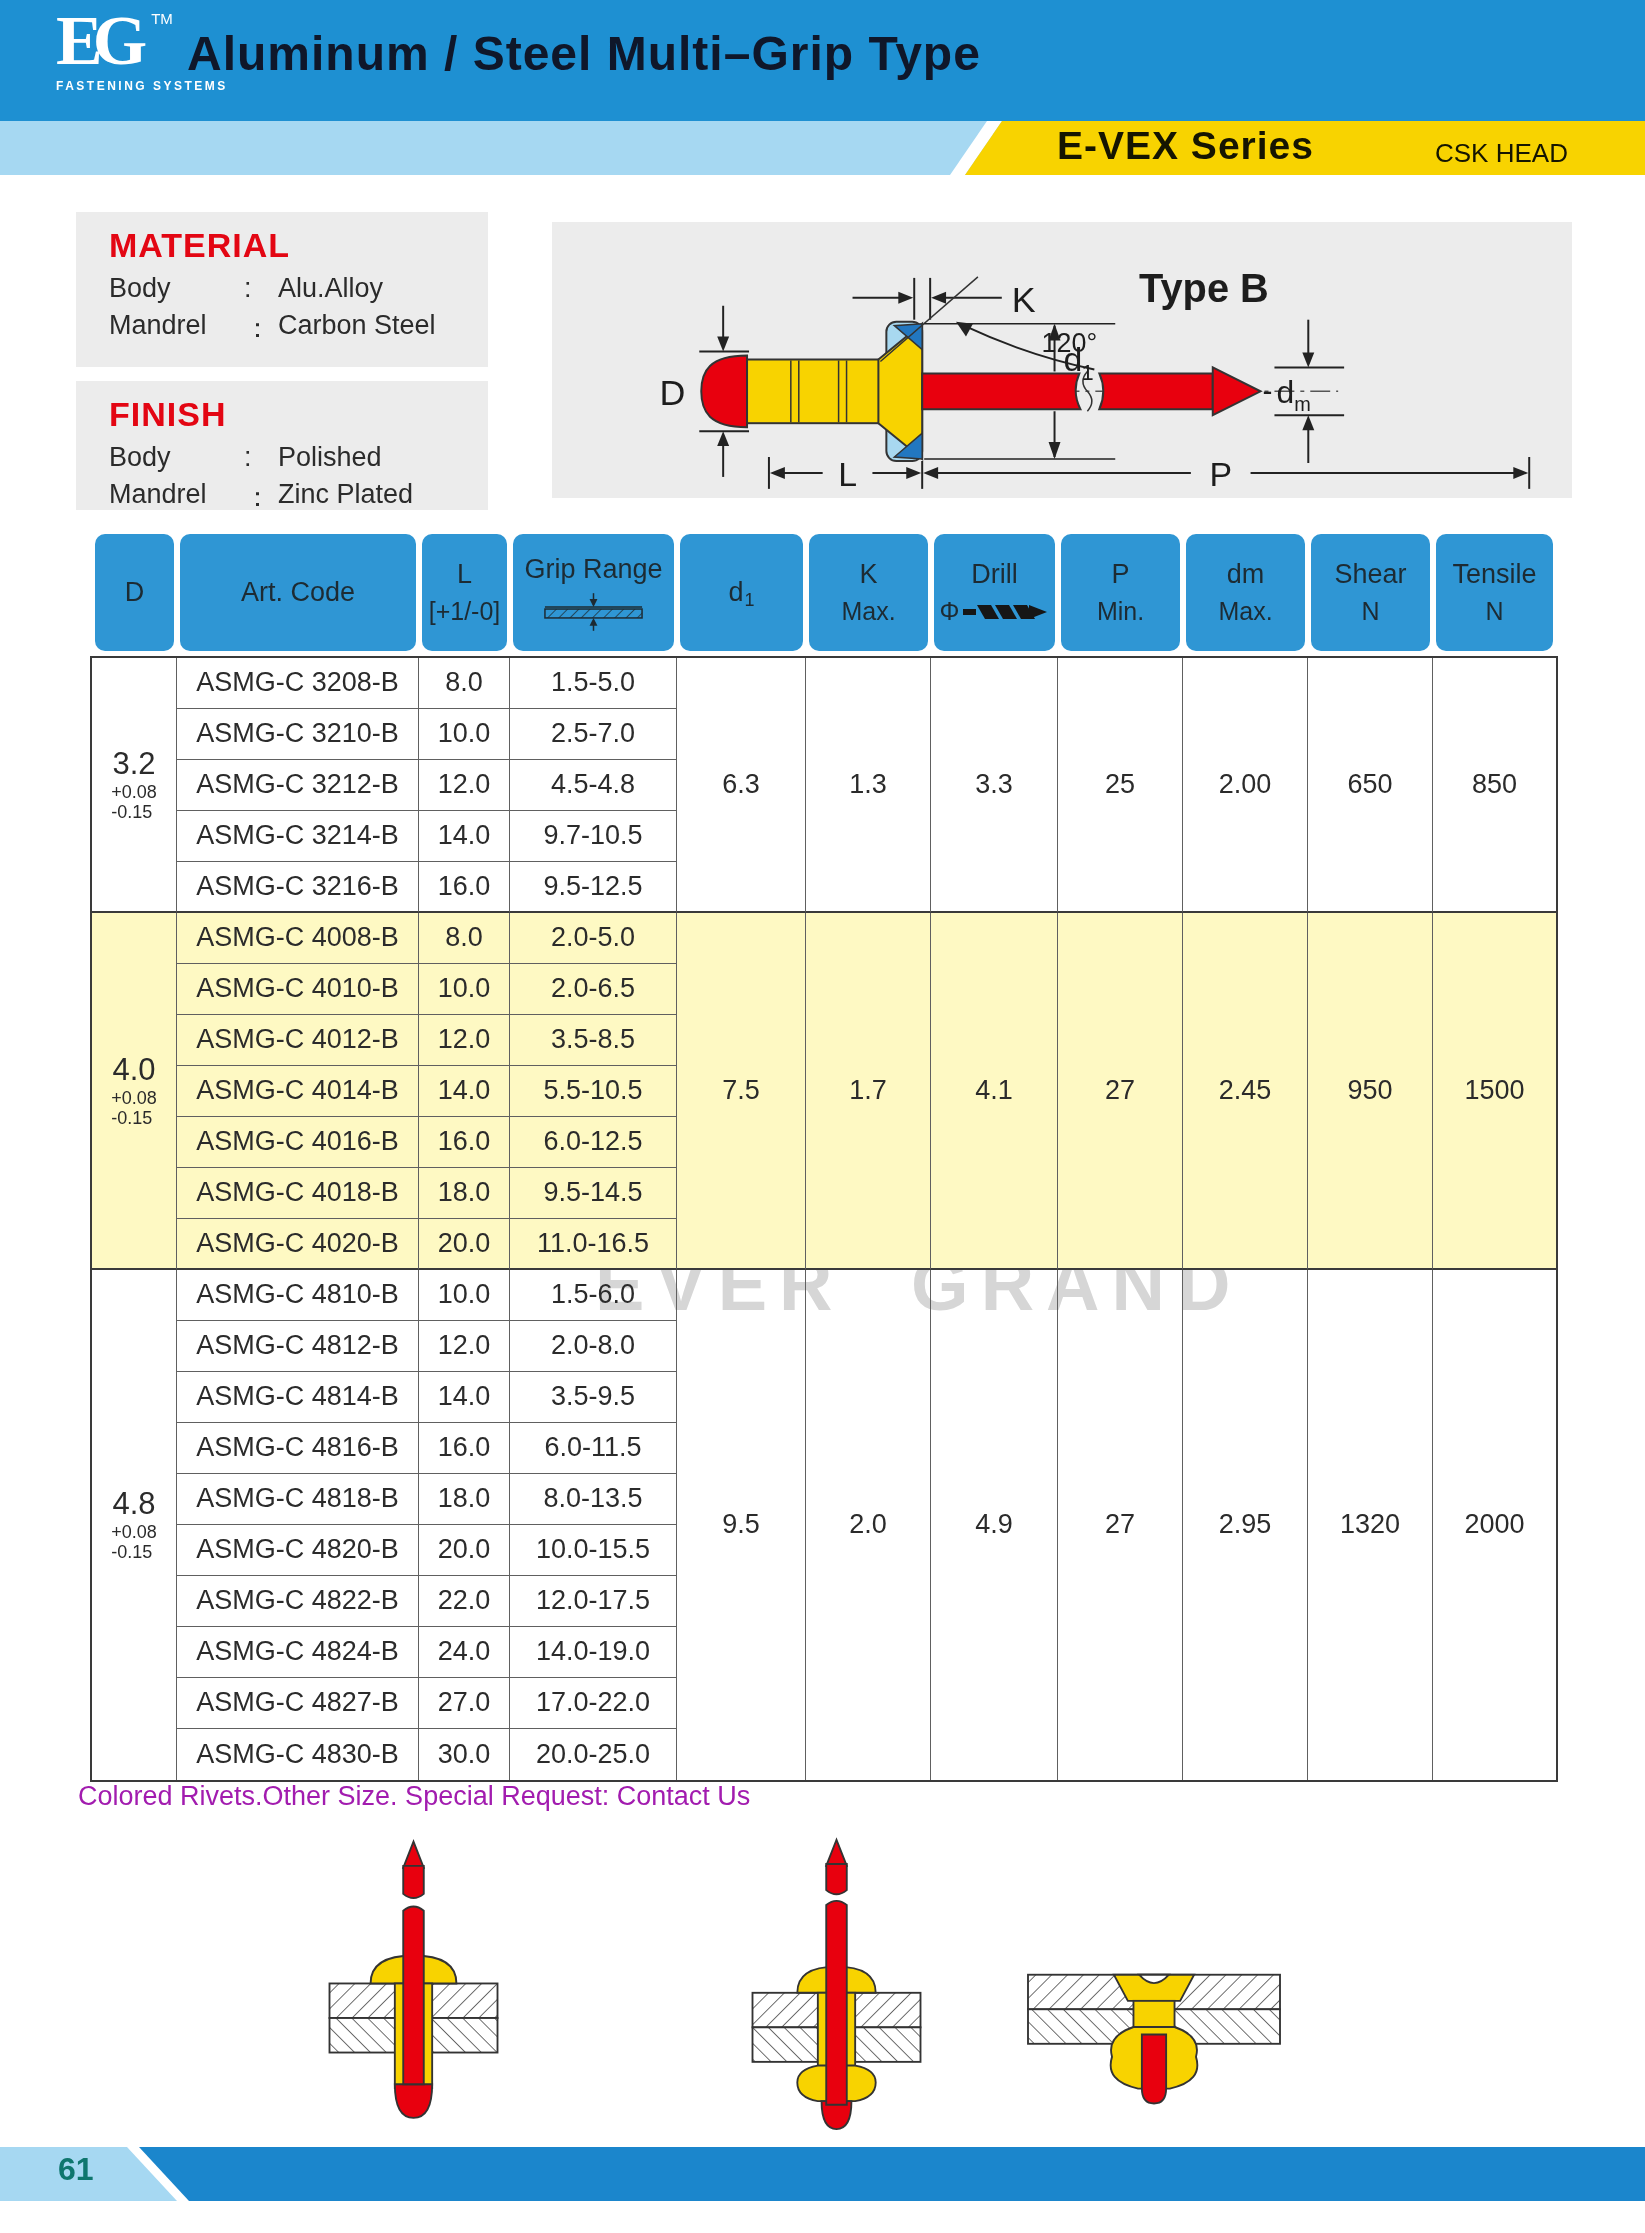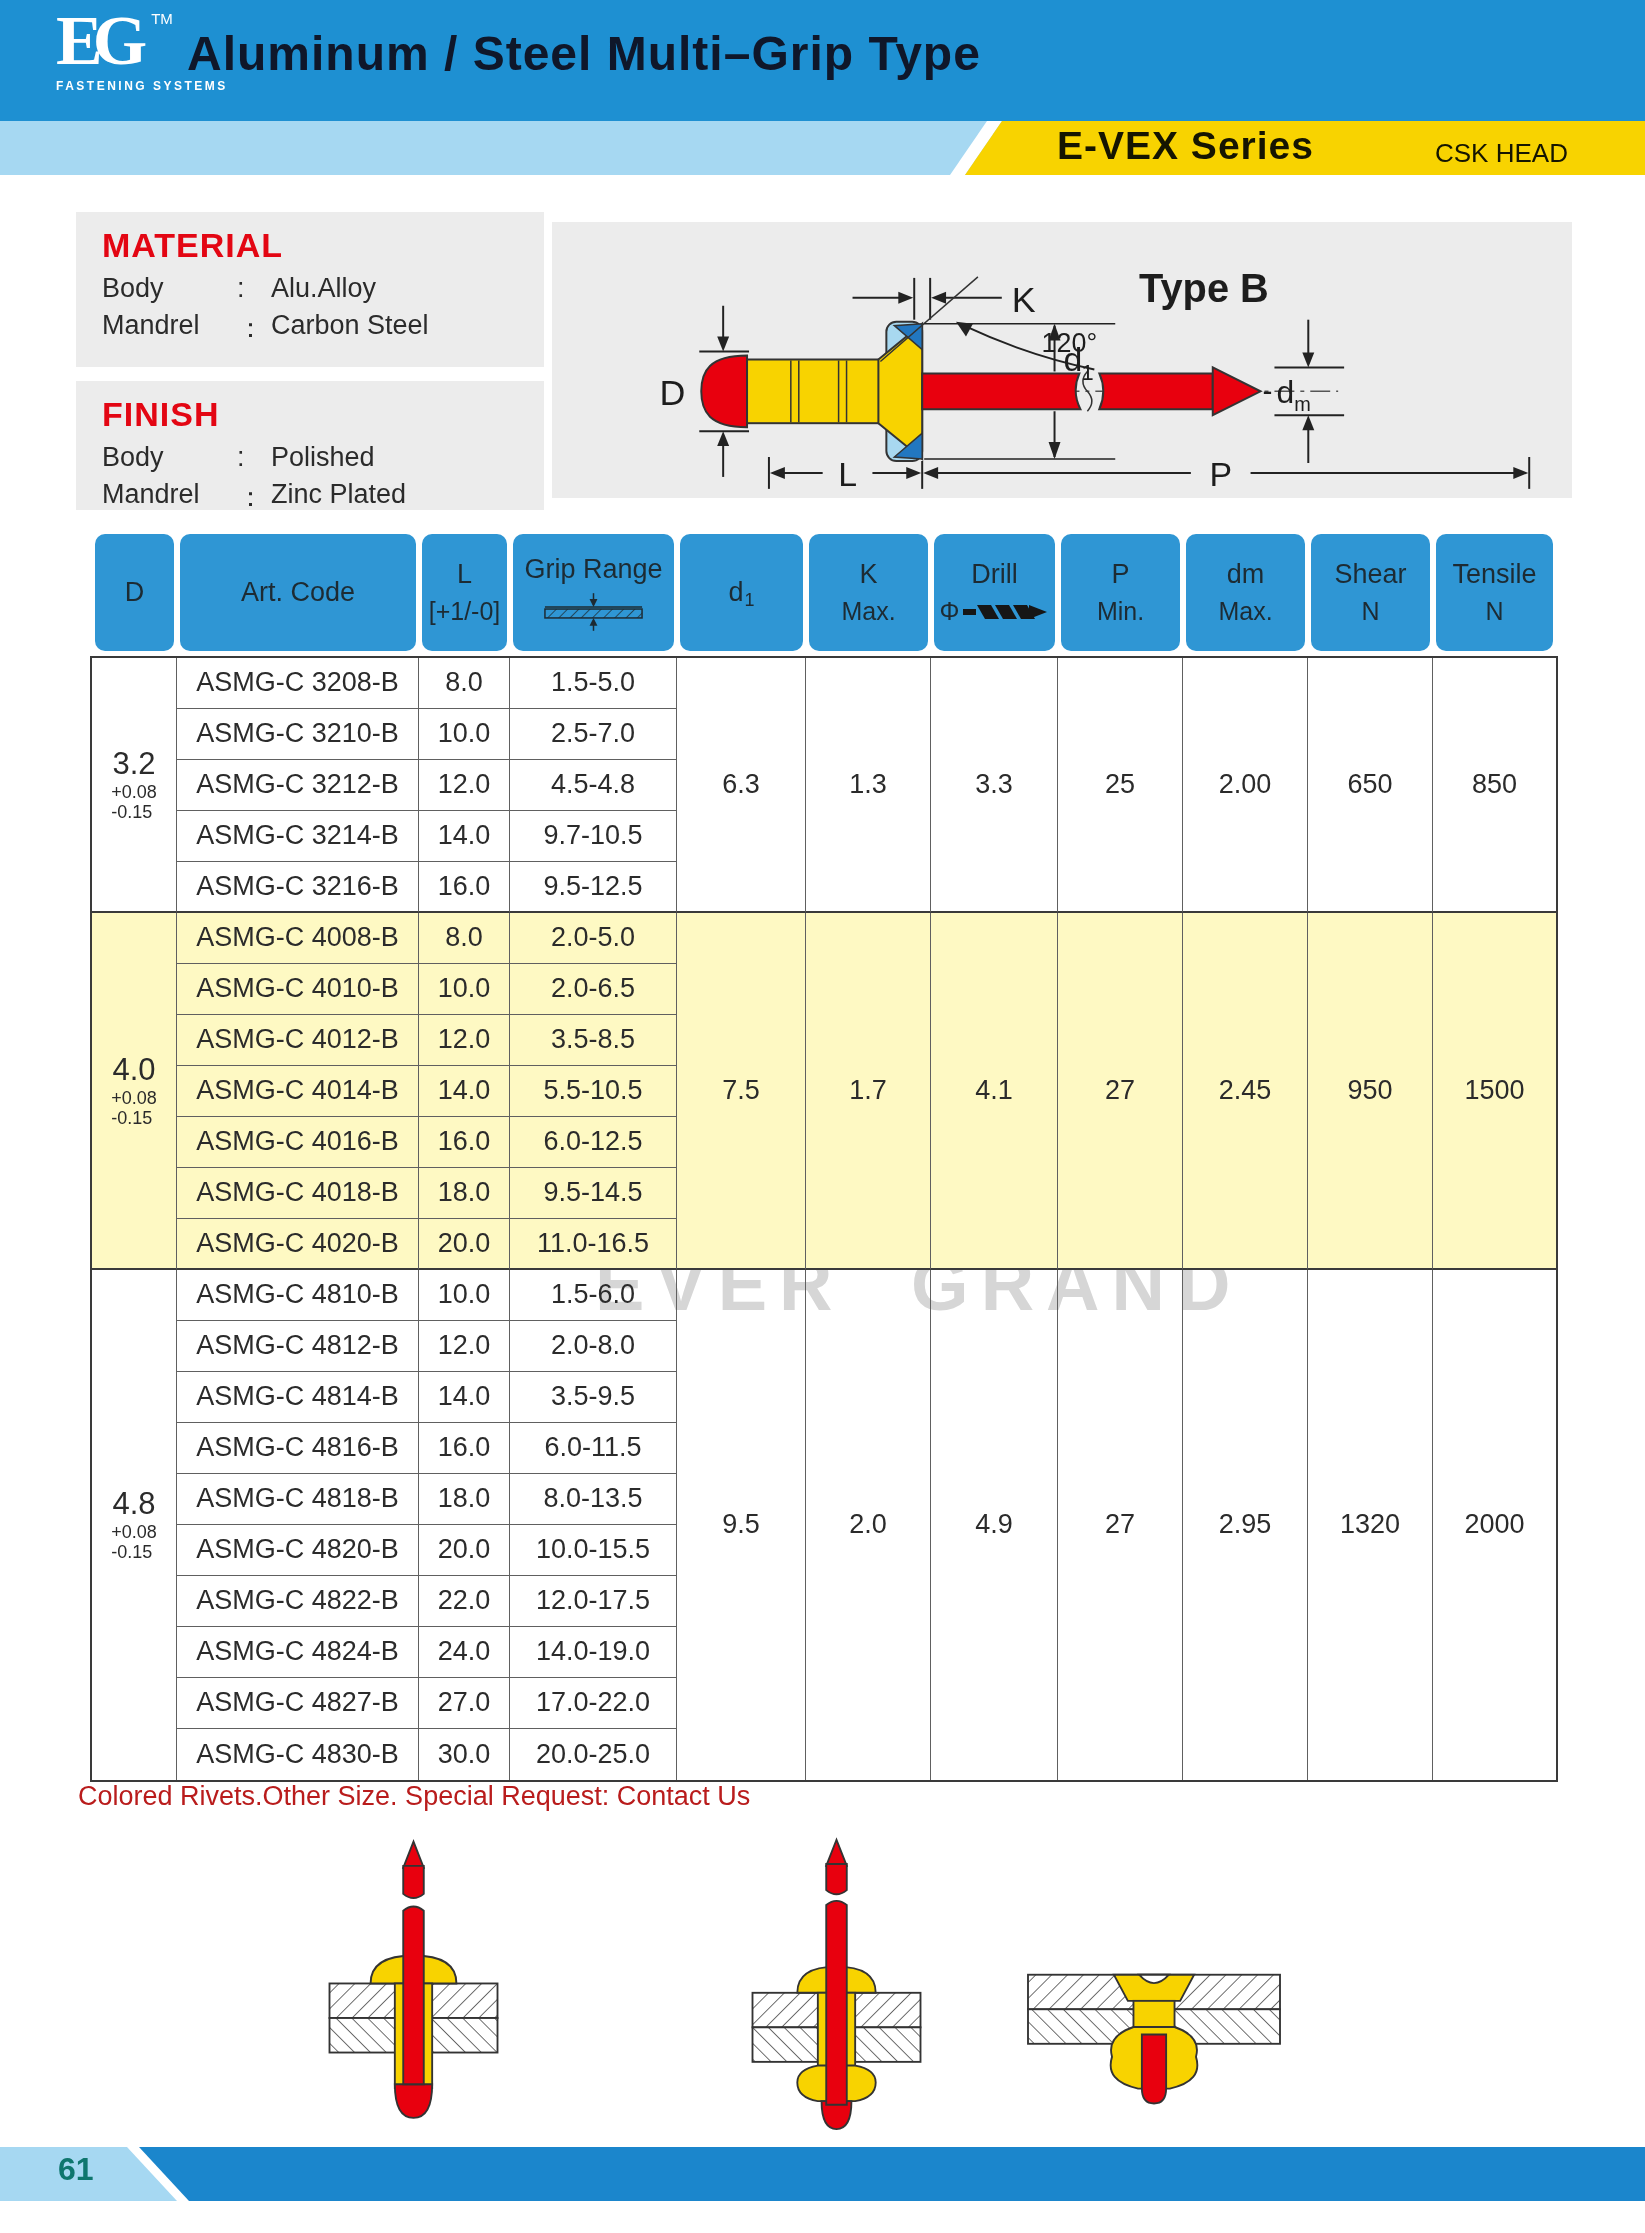--- a/index.html
+++ b/index.html
@@ -21,21 +21,21 @@
   
   .series-band{position:absolute;left:0;top:121px;width:1646px;height:54px;background:#a6d8f2;}
   .series-gap{position:absolute;left:950px;top:0;width:60px;height:54px;background:#fff;
     clip-path:polygon(37px 0,52px 0,15px 100%,0 100%);}
   .series-yellow{position:absolute;left:950px;top:0;width:696px;height:54px;background:#f8d300;
     clip-path:polygon(52px 0,100% 0,100% 100%,15px 100%);}
   .series-label{position:absolute;left:1057px;top:3px;font-size:39px;font-weight:600;color:#151500;letter-spacing:1px;}
   .head-type-label{position:absolute;left:1435px;top:17px;font-size:26px;color:#151500;}
 
   
-  .panel{position:absolute;left:76px;width:468px;background:#ececec;padding:14px 0 16px 26px;box-sizing:border-box;}
+  .panel{position:absolute;left:76px;width:412px;background:#ececec;padding:14px 0 16px 33px;box-sizing:border-box;}
   #material-panel{top:212px;height:155px;}
   #finish-panel{top:381px;height:129px;}
   .panel-heading{color:#e30613;font-size:34px;font-weight:bold;margin-bottom:8px;letter-spacing:1px;}
   .panel-row{display:flex;font-size:27px;color:#2b2b2b;margin-top:6px;}
   .plabel{width:135px;}
   .pcolon{width:34px;}
 
   
   .diagram-box{position:absolute;left:552px;top:222px;width:1020px;height:276px;background:#ececec;}
   svg text{font-family:"Liberation Sans",sans-serif;fill:#1d1d1d;}
@@ -56,21 +56,21 @@
   .last-col{border-right:none;}
   .group-end{border-bottom:2px solid #3a3a3a;}
   .bottom-row{border-bottom:none;}
   .hl{background:#fef9c3;}
   .dval{font-size:31px;}
   .dtol{font-size:18px;text-align:left;margin-top:2px;}
 
   .watermark{position:absolute;left:595px;top:1242px;font-size:74px;font-weight:bold;color:#d6d6d6;
     letter-spacing:12px;word-spacing:34px;z-index:1;white-space:nowrap;}
 
-  .note{position:absolute;left:78px;top:1781px;font-size:27px;color:#b91c1c;}
+  .note{position:absolute;left:78px;top:1781px;font-size:27px;color:#a21caf;}
 
   
   .illus{position:absolute;}
   #illus-1{left:264px;top:1836px;}
   #illus-2{left:687px;top:1836px;}
   #illus-3{left:1000px;top:1915px;}
 
   
   .footer-dark{position:absolute;left:0;top:2147px;width:1646px;height:54px;background:#1b86cc;
     clip-path:polygon(139px 0,100% 0,100% 100%,189px 100%);}

